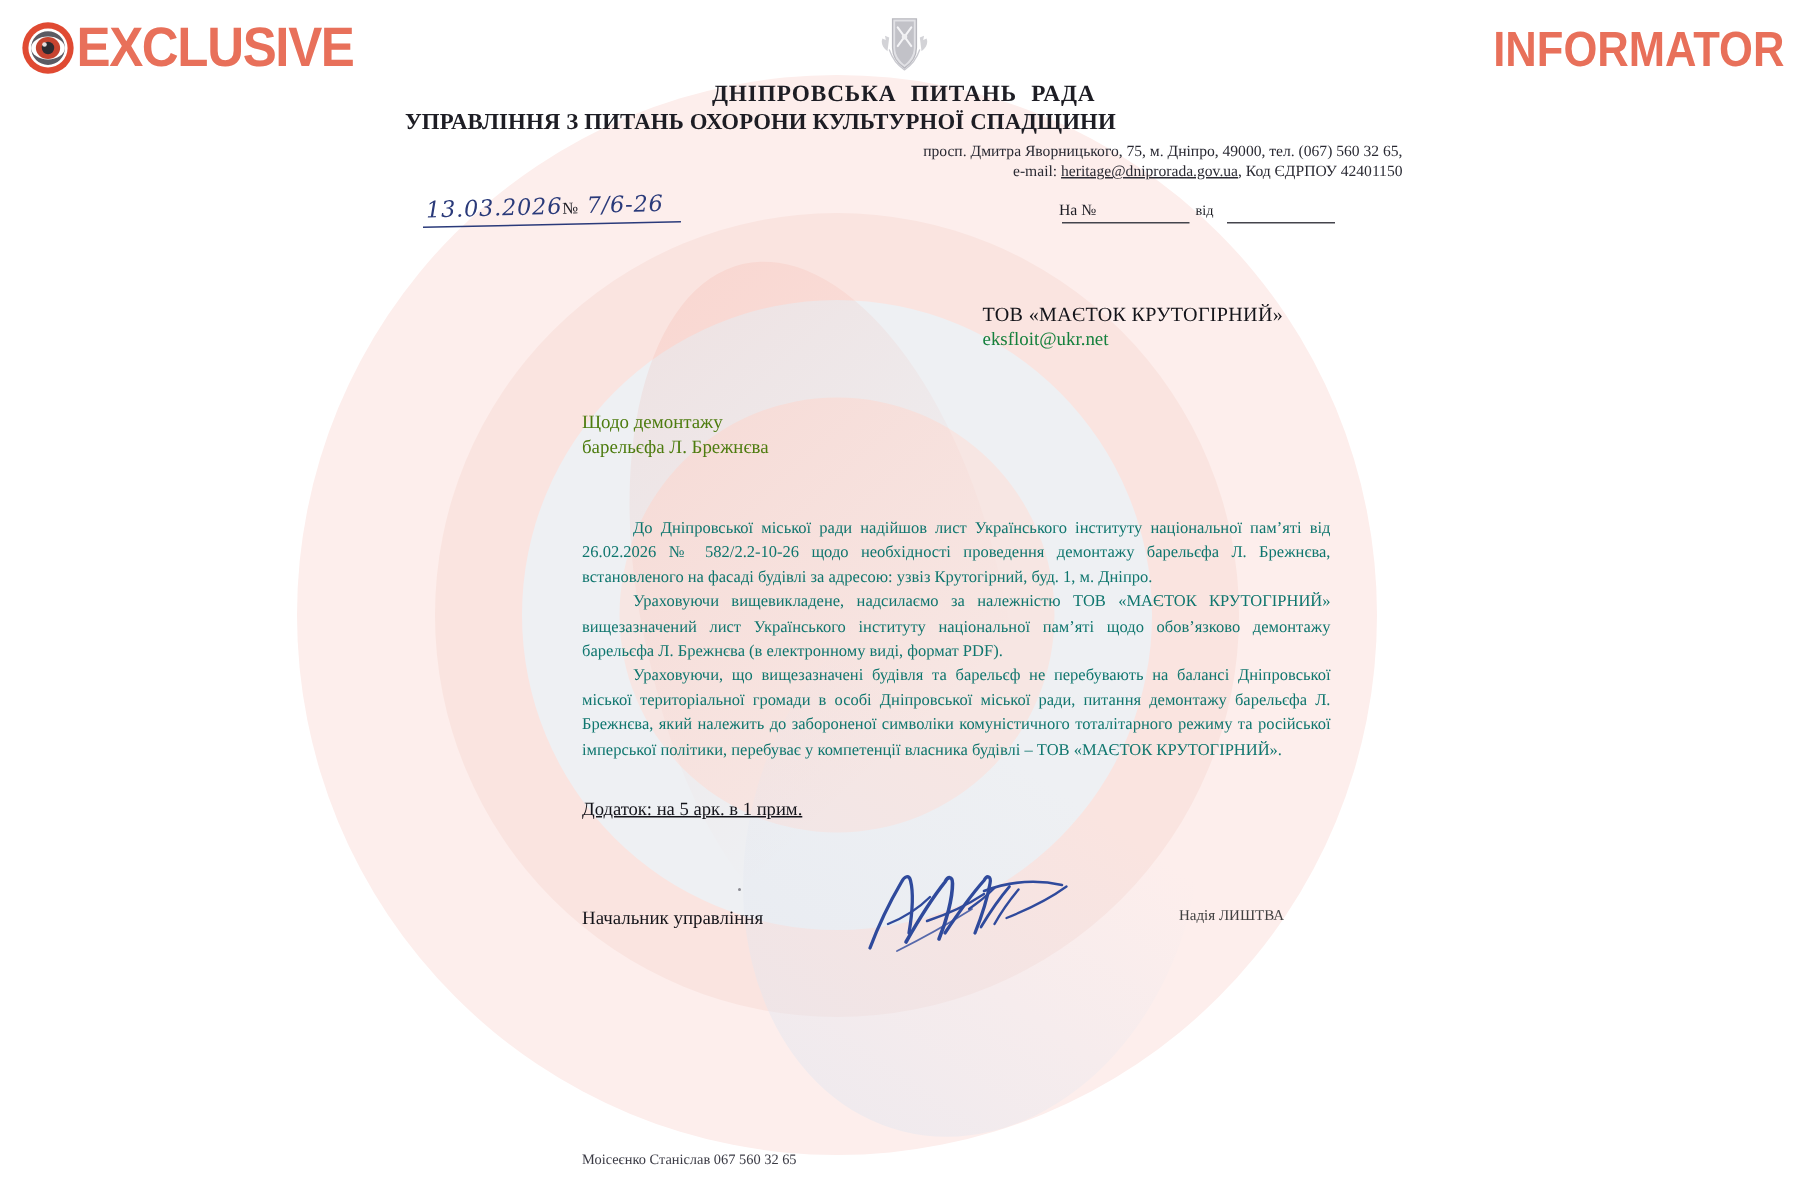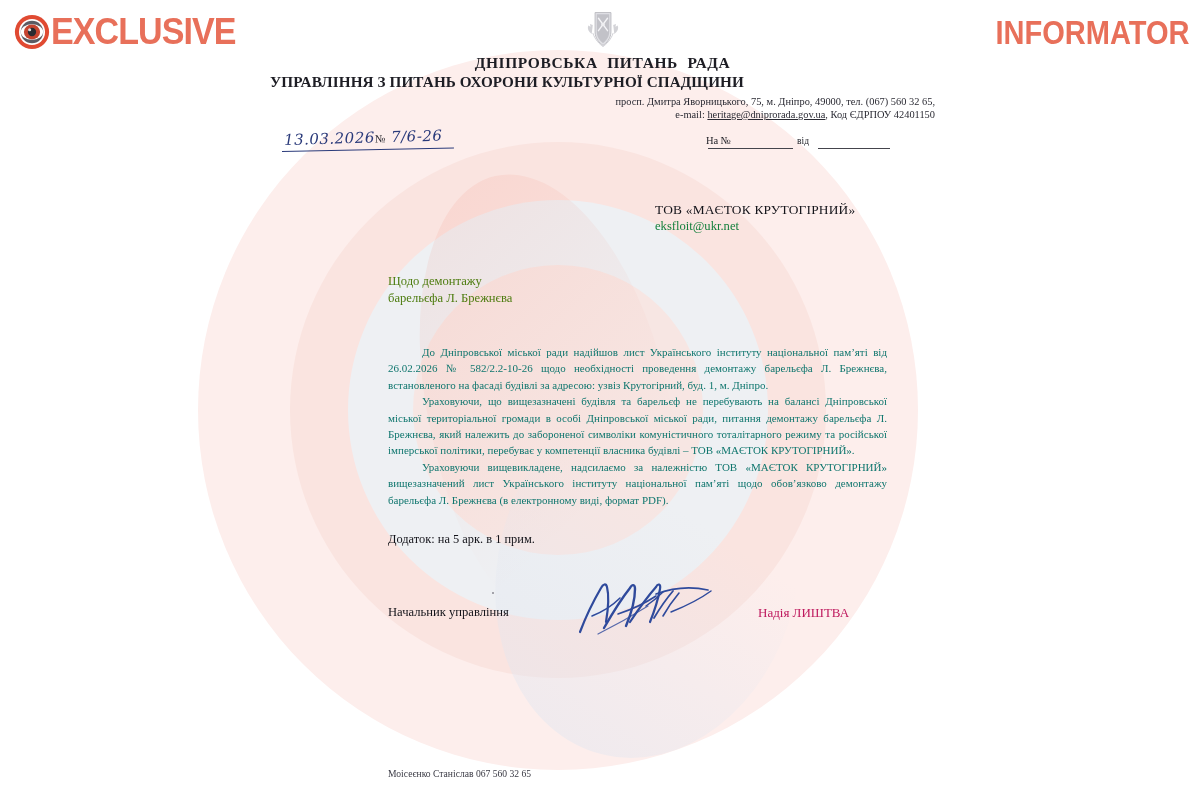--- a/index.html
+++ b/index.html
@@ -100,26 +100,26 @@
 
   
   .subject{margin-top:38px;padding-left:118px;font-size:12.6px;color:#4d7c0f;line-height:16.5px;}
 
   
   .body{margin-top:38px;padding-left:118px;padding-right:48px;}
   .body p{
     margin:0;font-size:11px;color:#0f766e;line-height:16.4px;
     text-align:justify;text-indent:34px;
   }
-  .attach{margin-top:24px;padding-left:118px;font-size:12.4px;color:#14141a;}
+  .attach{margin-top:24px;padding-left:118px;font-size:12.4px;color:#14141a;text-decoration:underline;}
 
   
   .sigrow{position:relative;margin-top:47px;height:40px;}
   .sig-title{position:absolute;left:118px;top:11px;font-size:12.6px;color:#14141a;}
-  .sig-name{position:absolute;left:488px;top:11px;font-size:13px;color:#be185d;}
+  .sig-name{position:absolute;left:516px;top:11px;font-size:10px;color:#404040;}
   .sig-mark{position:absolute;left:298px;top:-22px;width:160px;height:64px;}
   .sig-dot{position:absolute;left:222px;top:-2px;width:2px;height:2px;background:#8a8a92;border-radius:50%;}
 
   
   .footer{position:absolute;left:118px;top:768px;font-size:9.6px;color:#3a3a44;}
 </style>
 </head>
 <body>
 
 <div id="watermark">
@@ -184,22 +184,22 @@
     <div class="r2">eksfloit@ukr.net</div>
   </div>
 
   <div class="subject">
     <div>Щодо демонтажу</div>
     <div>барельєфа Л. Брежнєва</div>
   </div>
 
   <div class="body">
     <p>До Дніпровської міської ради надійшов лист Українського інституту національної пам’яті від 26.02.2026 № 582/2.2-10-26 щодо необхідності проведення демонтажу барельєфа Л. Брежнєва, встановленого на фасаді будівлі за адресою: узвіз Крутогірний, буд. 1, м. Дніпро.</p>
+    <p>Ураховуючи вищевикладене, надсилаємо за належністю ТОВ «МАЄТОК КРУТОГІРНИЙ» вищезазначений лист Українського інституту національної пам’яті щодо обов’язково демонтажу барельєфа Л. Брежнєва (в електронному виді, формат PDF).</p>
     <p>Ураховуючи, що вищезазначені будівля та барельєф не перебувають на балансі Дніпровської міської територіальної громади в особі Дніпровської міської ради, питання демонтажу барельєфа Л. Брежнєва, який належить до забороненої символіки комуністичного тоталітарного режиму та російської імперської політики, перебуває у компетенції власника будівлі – ТОВ «МАЄТОК КРУТОГІРНИЙ».</p>
-    <p>Ураховуючи вищевикладене, надсилаємо за належністю ТОВ «МАЄТОК КРУТОГІРНИЙ» вищезазначений лист Українського інституту національної пам’яті щодо обов’язково демонтажу барельєфа Л. Брежнєва (в електронному виді, формат PDF).</p>
   </div>
 
   <div class="attach">Додаток: на 5 арк. в 1 прим.</div>
 
   <div class="sigrow">
     <div class="sig-title">Начальник управління</div>
     <div class="sig-dot"></div>
     <svg class="sig-mark" viewBox="0 0 160 64">
       <g fill="none" stroke="#2f4a9c" stroke-linecap="round" stroke-linejoin="round">
         <path d="M12 60 C18 44 26 28 33 16 C35 12 38 11 39 15 C41 23 40 38 38 50" stroke-width="2.2"></path>

